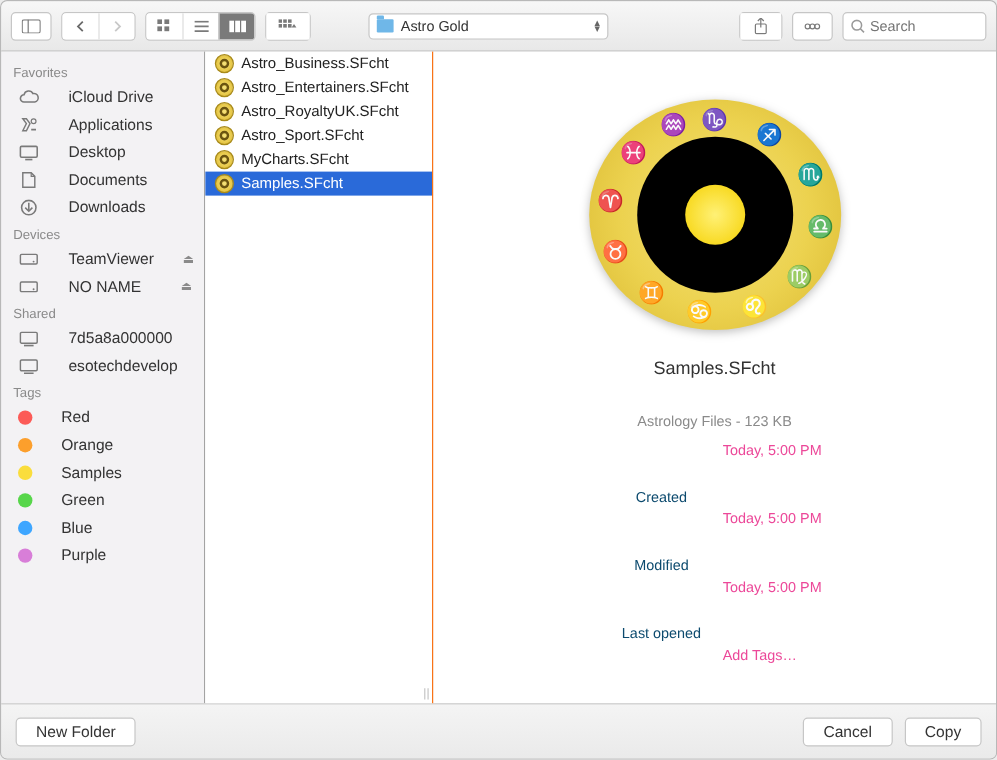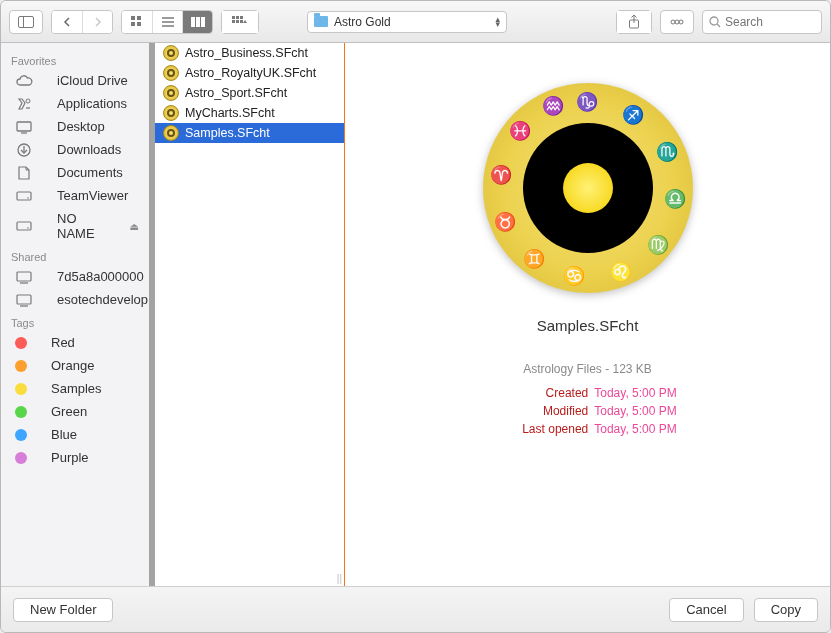--- a/index.html
+++ b/index.html
@@ -20,21 +20,21 @@
 .path-popup .chev { margin-left:auto; color:#666; font-size:9px; display:flex; flex-direction:column; line-height:5px;}
 .spacer { flex:1; }
 .action-group { display:flex; border:1px solid #c6c6c6; border-radius:4px; background:#fff; height:24px;}
 .action-group .tb-btn{ width:34px;}
 .tag-btn { width:34px; height:24px; border:1px solid #c6c6c6; border-radius:4px; background:#fff; display:flex; align-items:center; justify-content:center;}
 .search { width:120px; height:24px; border:1px solid #c6c6c6; border-radius:4px; background:#fff; display:flex; align-items:center; padding:0 6px; gap:4px; font-size:12px; color:#9a9a9a;}
 .search input{ border:none; outline:none; width:80px; font-size:12px;}
 
 
 .main { flex:1; display:flex; min-height:0; }
-.sidebar { width: 154px; background: #f3f2f4; border-right: 6px solid #a3a3a3; overflow-y:auto; padding-top:6px;}
+.sidebar { width: 170px; background: #f3f2f4; border-right: 1px solid #a3a3a3; overflow-y:auto; padding-top:6px;}
 .sb-header { font-size: 11px; color: #8a8a8a; padding: 6px 10px 2px; font-weight:500;}
 .sb-item { display:flex; align-items:center; gap:24px; padding: 4px 10px 4px 14px; font-size: 13px; color:#333; }
 .sb-item .ic { width:18px; height:14px; display:flex; align-items:center; justify-content:center; color:#7a7a7a;}
 .sb-item .eject { margin-left:auto; color:#8a8a8a; font-size:10px;}
 .tag-dot{ width:12px;height:12px;border-radius:50%; }
 
 .filecol { width: 190px; background:#fff; border-right:1px solid #f97316; overflow-y:auto; position:relative;}
 .file-item{ display:flex; align-items:center; gap:6px; padding:2px 8px; font-size:12.5px; color:#222; white-space:nowrap;}
 .file-item.selected{ background:#2a6ad9; color:#fff;}
 .file-ic{ width:16px; height:16px; border-radius:50%; background: radial-gradient(circle at 50% 50%, #f5e27a 0%, #e8c94a 60%, #b89a2a 100%); border:1px solid #a88a1a; position:relative; flex-shrink:0;}
@@ -44,21 +44,21 @@
 .preview { flex:1; background:#fff; display:flex; flex-direction:column; align-items:center; padding: 40px 20px 10px; overflow:auto;}
 .preview-img { width:210px; height:210px; border-radius:50%; background: radial-gradient(circle, #f5e27a 0%, #ecd24f 55%, #d9b82f 100%); position:relative; display:flex; align-items:center; justify-content:center; filter: drop-shadow(0 2px 4px rgba(0,0,0,.25));}
 .preview-img .inner{ width:130px; height:130px; border-radius:50%; background:#000; display:flex; align-items:center; justify-content:center;}
 .preview-img .sun{ width:50px; height:50px; border-radius:50%; background:radial-gradient(circle,#fff176,#f5d000);}
 .zodiac{position:absolute; width:100%; height:100%;}
 .zs{position:absolute; font-size:18px; font-weight:bold; transform:translate(-50%,-50%);}
 .preview-title{ font-size:15px; color:#333; margin-top:24px;}
 .preview-sub{ font-size:12px; color:#8a8a8a; margin-top:28px;}
 .meta{ margin-top:8px; font-size:12px;}
 .meta-row{ display:flex; gap:6px; line-height:18px;}
-.meta-row .lbl{ width:90px; text-align:right; color:#b91c1c;}
+.meta-row .lbl{ width:90px; text-align:center; color:#0c4a6e;margin-top:39px;}
 .meta-row .val{ color:#ec4899;}
 .add-tags{ color:#1a6fe0; }
 
 
 .footer{ height:46px; border-top:1px solid #cfcfcf; background:linear-gradient(#f4f4f4,#eaeaea); display:flex; align-items:center; padding:17px 12px; gap:10px;}
 .btn{ height:24px; padding:0 16px; border:1px solid #c6c6c6; border-radius:4px; background:#fff; font-size:13px; color:#333;}
 .footer .spacer{flex:1;}
 
 svg{display:block;}
 </style>
@@ -185,36 +185,37 @@
           <svg width="18" height="14">
             <rect x="2" y="2" width="14" height="9" rx="1" fill="none" stroke="#7a7a7a" stroke-width="1.3"></rect>
             <line x1="6" y1="13" x2="12" y2="13" stroke="#7a7a7a" stroke-width="1.3"></line>
           </svg>
         </span>
         <span>Desktop</span>
       </div>
       <div class="sb-item">
         <span class="ic">
           <svg width="18" height="14">
+            <path d="M4 1h7l3 3v9H4z" fill="none" stroke="#7a7a7a" stroke-width="1.2"></path>
+            <path d="M11 1v3h3" fill="none" stroke="#7a7a7a"></path>
+          </svg>
+        </span>
+        <span>Documents</span>
+      </div>
+      <div class="sb-item">
+        <span class="ic">
+          <svg width="18" height="14">
             <circle cx="9" cy="7" r="6" fill="none" stroke="#7a7a7a" stroke-width="1.3"></circle>
             <line x1="9" y1="3" x2="9" y2="9" stroke="#7a7a7a" stroke-width="1.3"></line>
             <path d="M6 7l3 3 3-3" fill="none" stroke="#7a7a7a" stroke-width="1.3"></path>
           </svg>
         </span>
         <span>Downloads</span>
       </div>
-      <div class="sb-item">
-        <span class="ic">
-          <svg width="18" height="14">
-            <path d="M4 1h7l3 3v9H4z" fill="none" stroke="#7a7a7a" stroke-width="1.2"></path>
-            <path d="M11 1v3h3" fill="none" stroke="#7a7a7a"></path>
-          </svg>
-        </span>
-        <span>Documents</span>
-      </div>
+      <div class="sb-header">Devices</div>
       <div class="sb-item">
         <span class="ic">
           <svg width="18" height="14">
             <rect x="2" y="3" width="14" height="8" rx="1" fill="none" stroke="#7a7a7a" stroke-width="1.2"></rect>
             <circle cx="13" cy="9" r="0.8" fill="#7a7a7a"></circle>
           </svg>
         </span>
         <span>TeamViewer</span>
         <span class="eject">⏏</span>
       </div>
@@ -271,20 +272,24 @@
       <div class="sb-item">
         <span class="tag-dot" style="background: rgb(216, 126, 216);"></span>
         <span>Purple</span>
       </div>
     </div>
 
   <div class="filecol" id="filecol">
     <div class="file-item">
         <span class="file-ic"></span>
         <span>Astro_Business.SFcht</span>
+      </div>
+      <div class="file-item">
+        <span class="file-ic"></span>
+        <span>Astro_Entertainers.SFcht</span>
       </div>
       <div class="file-item">
         <span class="file-ic"></span>
         <span>Astro_RoyaltyUK.SFcht</span>
       </div>
       <div class="file-item">
         <span class="file-ic"></span>
         <span>Astro_Sport.SFcht</span>
       </div>
       <div class="file-item">
@@ -326,20 +331,24 @@
           <span class="val">Today, 5:00 PM</span>
         </div>
         <div class="meta-row">
           <span class="lbl">Modified</span>
           <span class="val">Today, 5:00 PM</span>
         </div>
         <div class="meta-row">
           <span class="lbl">Last opened</span>
           <span class="val">Today, 5:00 PM</span>
         </div>
+        <div class="meta-row">
+          <span class="lbl"></span>
+          <span class="val add-tags">Add Tags…</span>
+        </div>
       </div>
   </div>
 </div>
 
 <div class="footer">
   <button class="btn">New Folder</button>
   <div class="spacer"></div>
   <button class="btn">Cancel</button>
   <button class="btn">Copy</button>
 </div>

